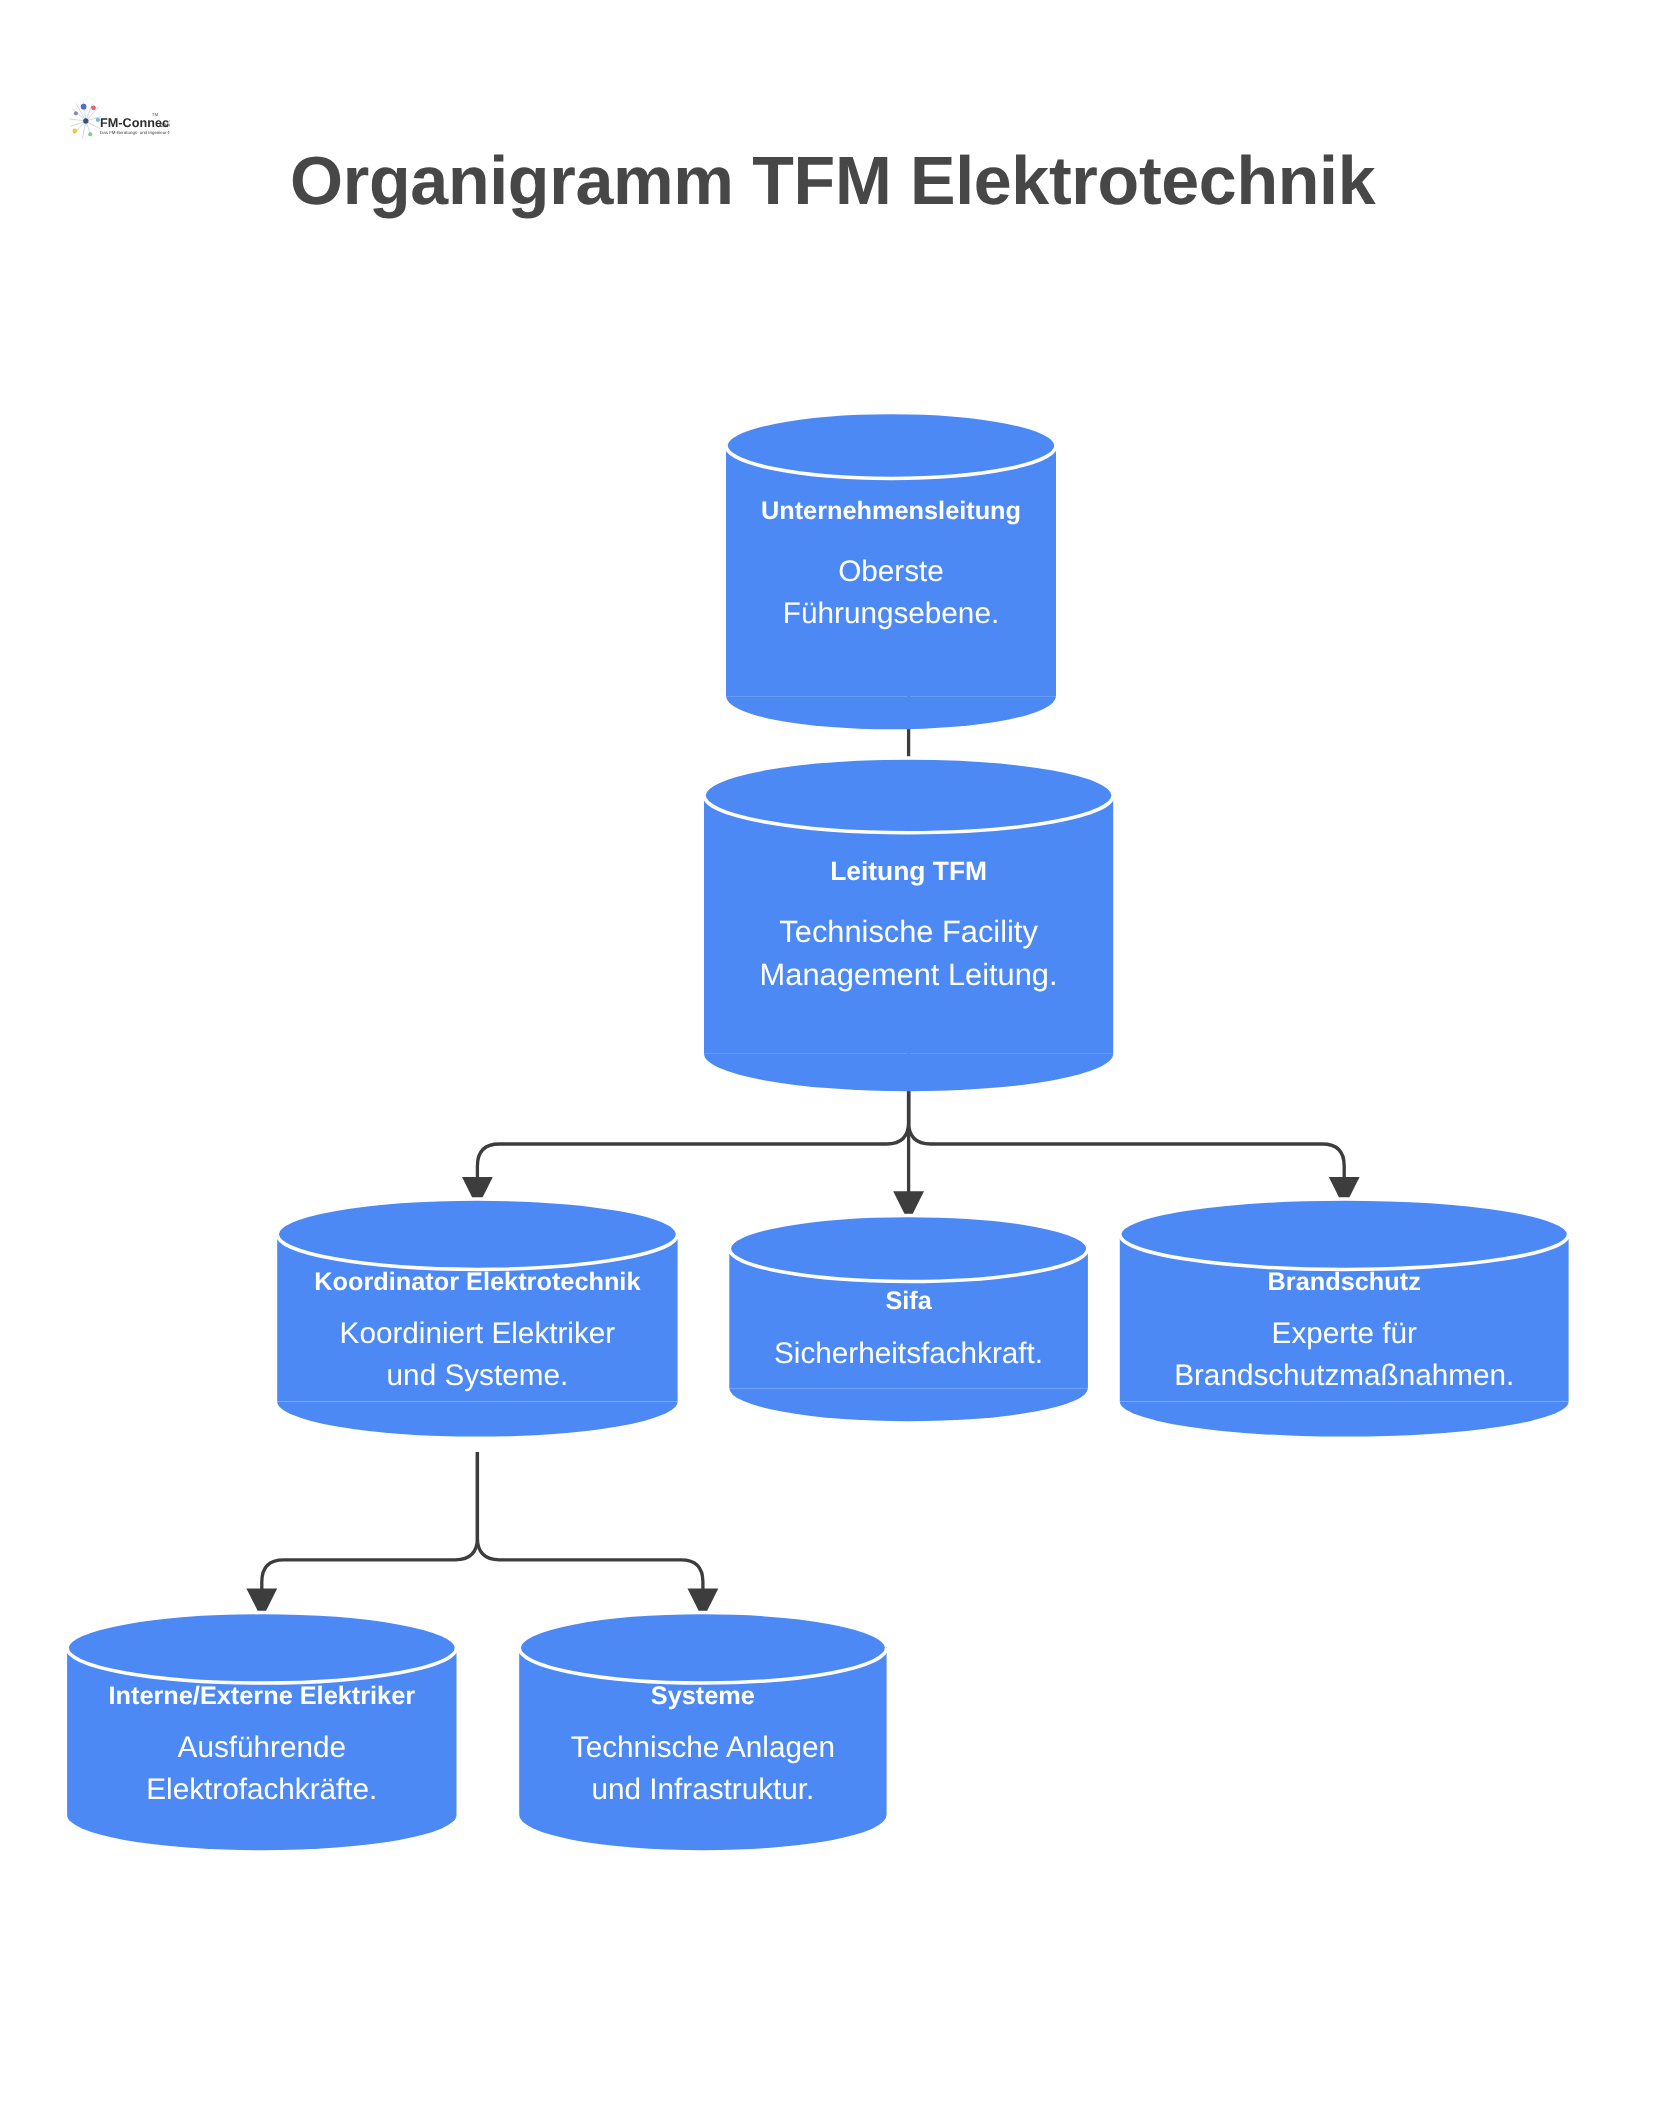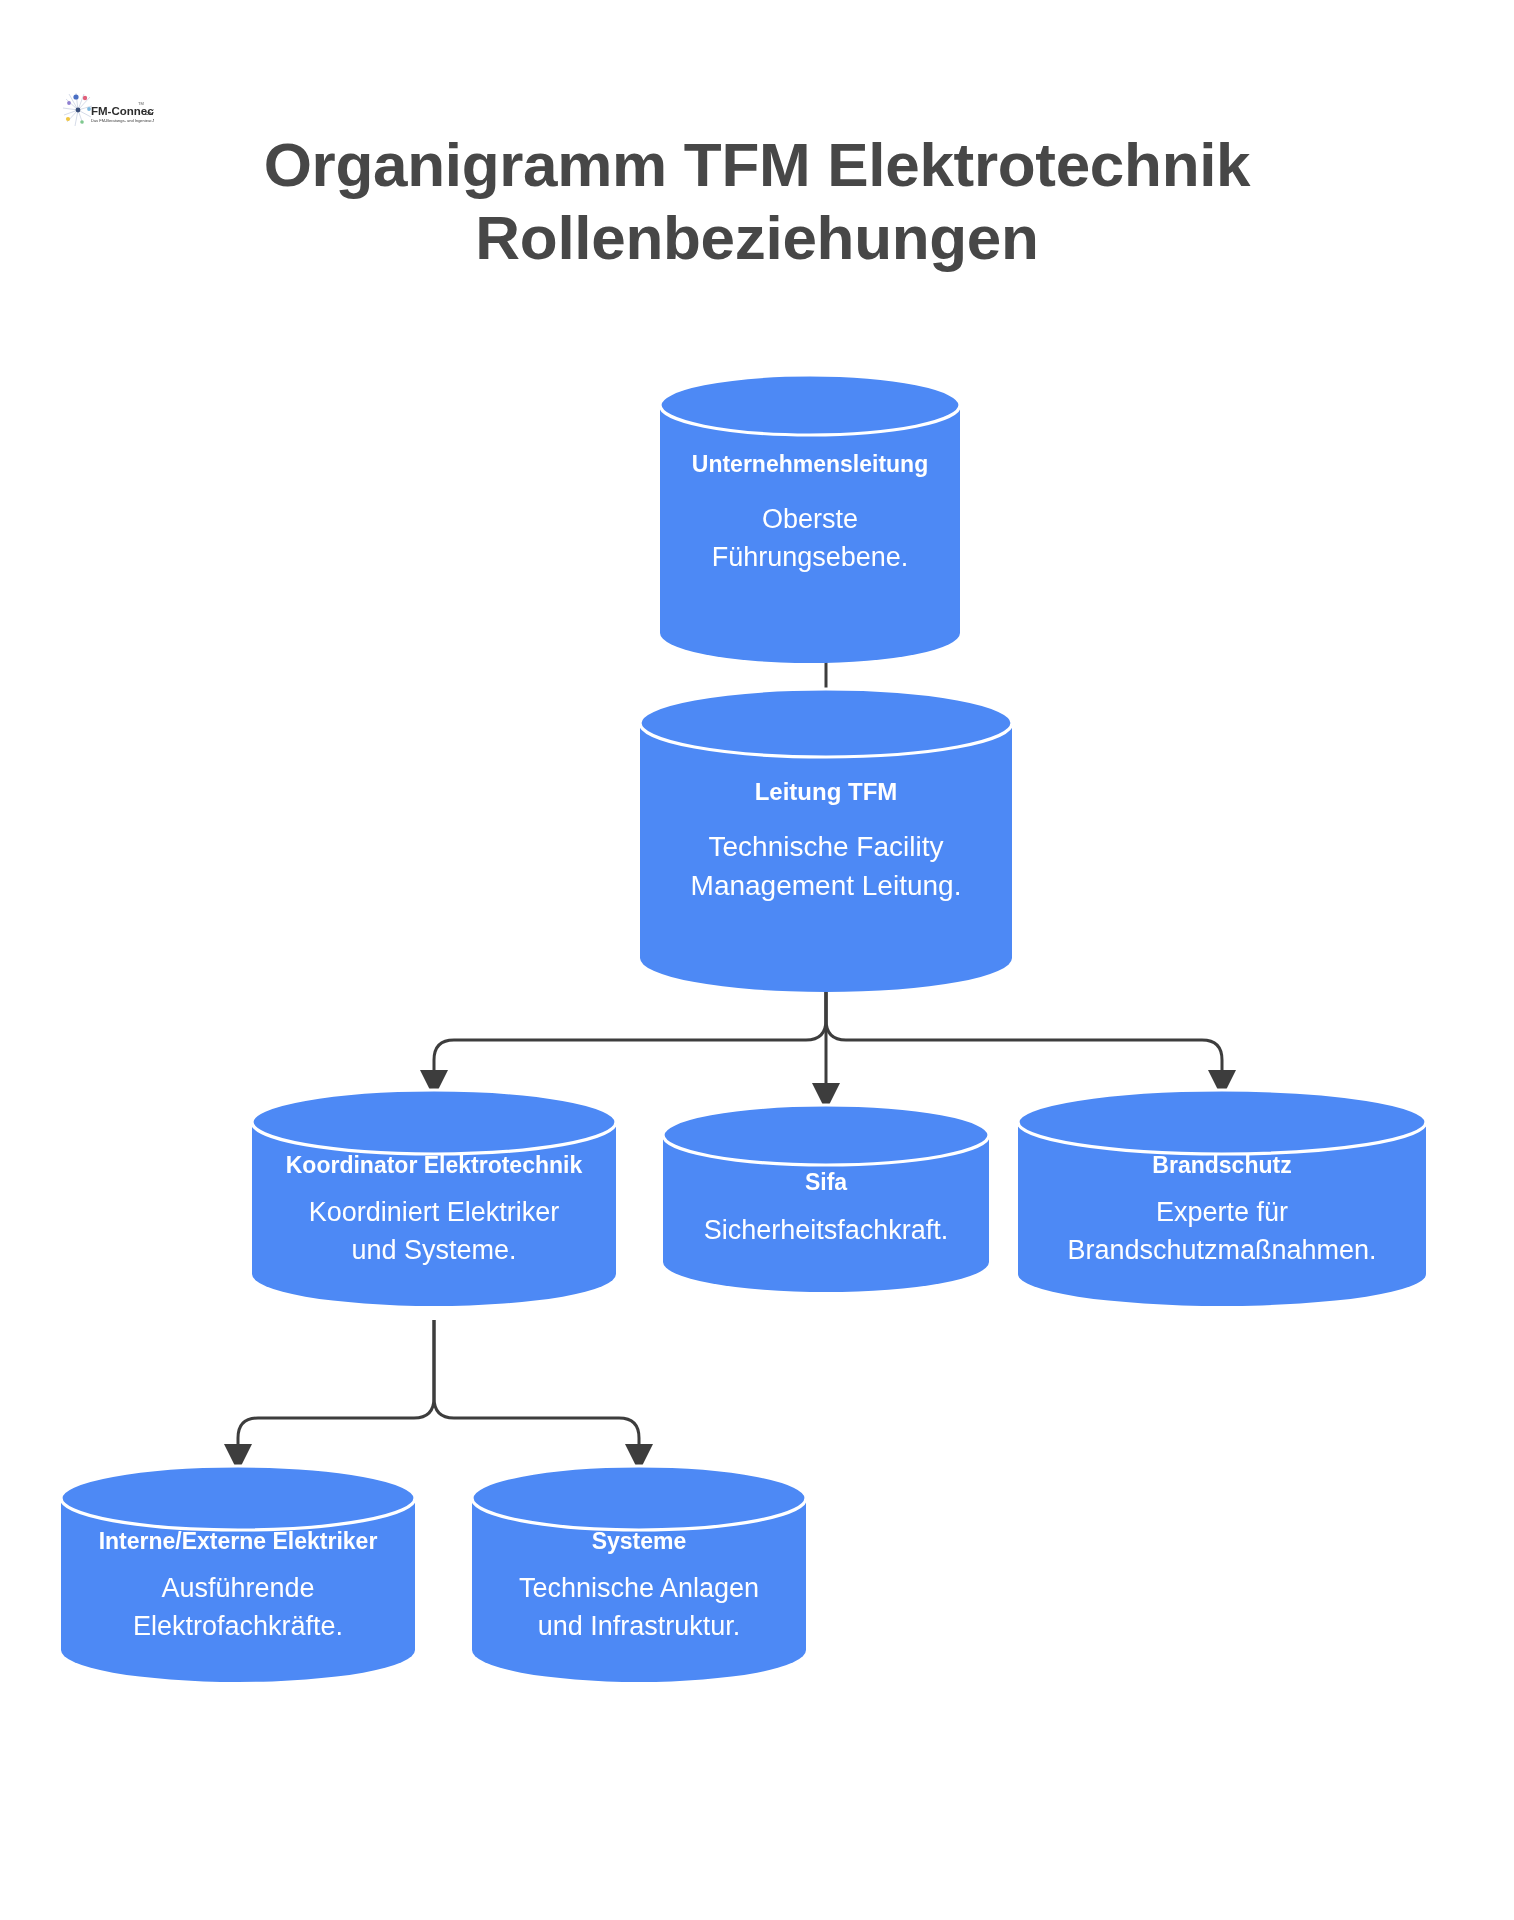--- a/index.html
+++ b/index.html
@@ -113,21 +113,20 @@
       </g>
       <text x="29" y="23" font-family="'Liberation Sans', sans-serif" font-weight="bold" font-size="11.5" fill="#2d2d2d">FM-Connect</text>
       <text x="81" y="23" font-family="'Liberation Sans', sans-serif" font-weight="bold" font-size="6" fill="#2d2d2d">.com</text>
       <text x="76" y="13" font-family="'Liberation Sans', sans-serif" font-size="4" fill="#555">TM</text>
       <text x="29" y="30" font-family="'Liberation Sans', sans-serif" font-size="4" fill="#3a3a3a">Das FM-Beratungs- und Ingenieur-Netzwerk</text>
     </svg>
   </div>
 
   <div id="title-block">
     <span class="title-line">Organigramm TFM Elektrotechnik</span>
-    <span class="title-line">Rollenbeziehungen</span>
   </div>
 
   <svg id="diagram" viewBox="0 0 1514 1920">
 
     <g>
 
       <g>
         <path class="edge" d="M826,633 L826,712"></path>
         <path class="arrowhead" d="M826,728 L812,700 L840,700 Z"></path>
       </g>

